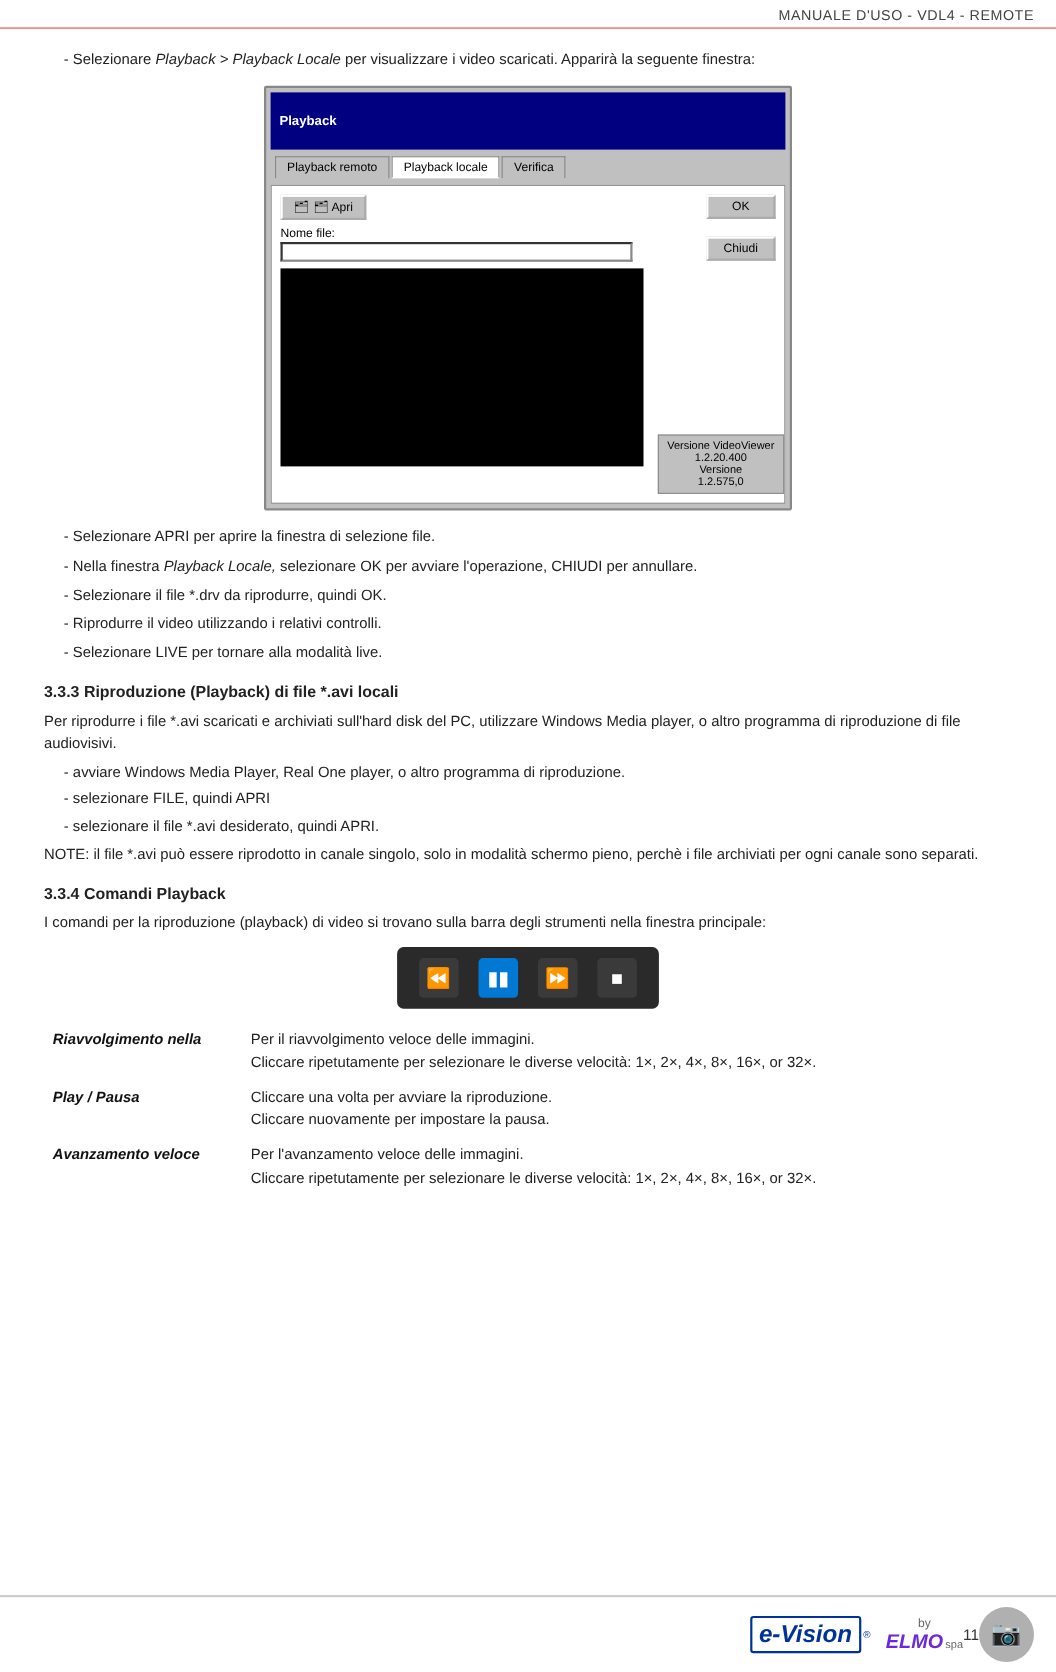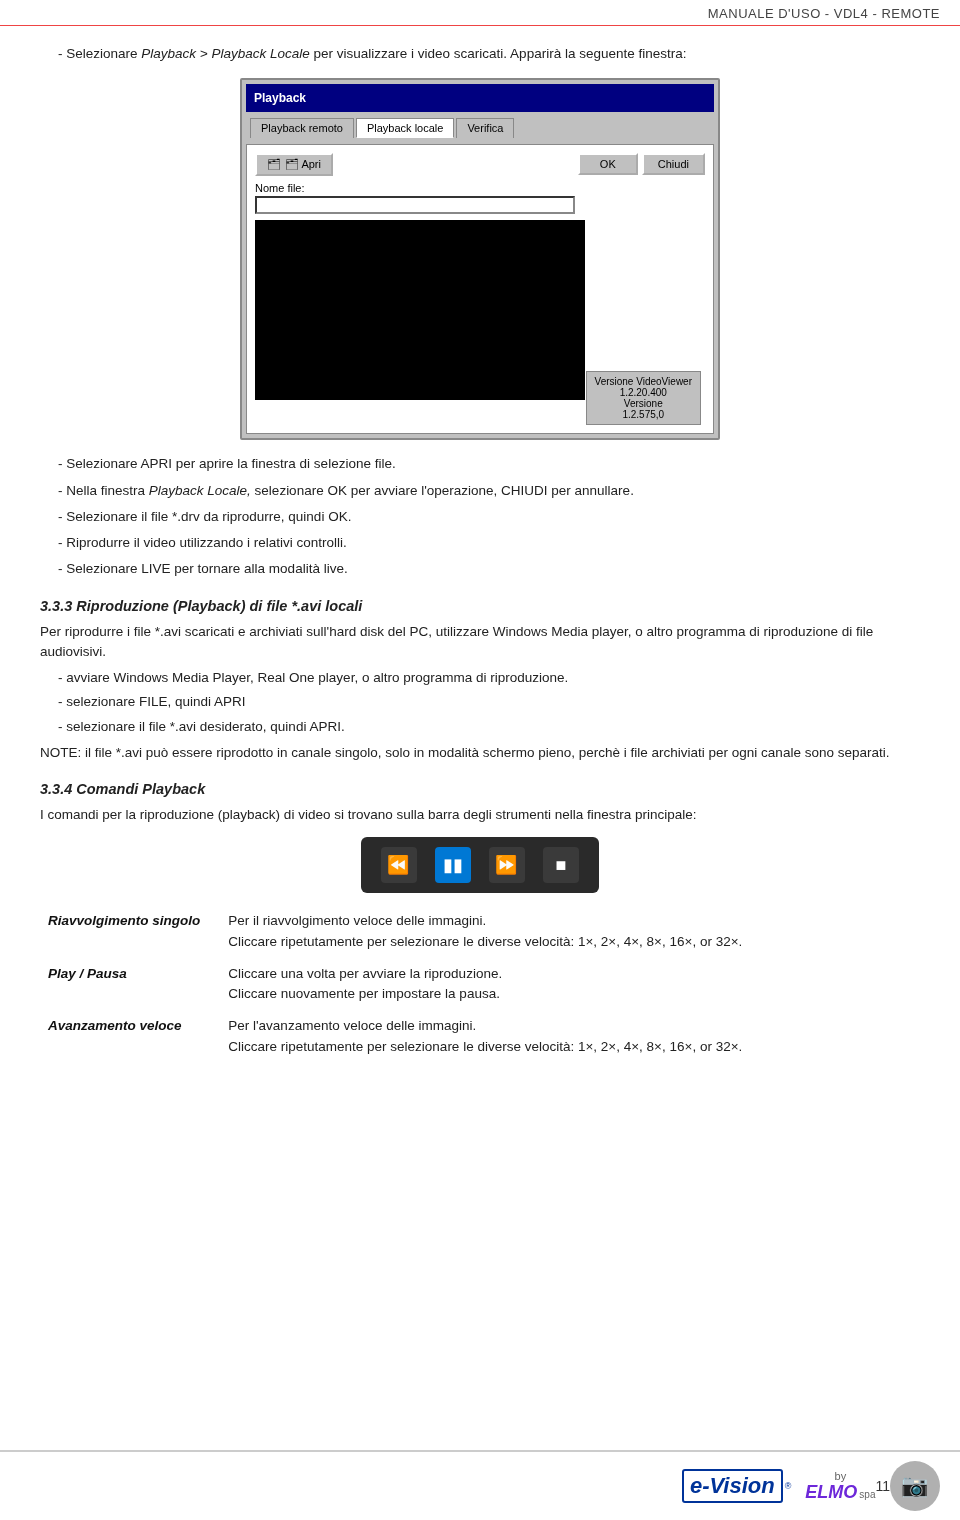--- a/index.html
+++ b/index.html
@@ -67,21 +67,21 @@
       border-radius: 2px;
       padding: 4px;
       position: relative;
     }
 
     .pw-titlebar {
       background: #000080;
       color: #fff;
       font-size: 12px;
       font-weight: bold;
-      padding: 7px 8px;
+      padding: 19px 8px;
       margin-bottom: 4px;
     }
 
     .pw-tabs {
       display: flex;
       gap: 2px;
       margin-bottom: 6px;
       background: #c0c0c0;
       padding: 2px 4px 0 4px;
     }
@@ -108,22 +108,22 @@
       padding: 8px;
       min-height: 290px;
       position: relative;
     }
 
     .pw-right-buttons {
       position: absolute;
       right: 8px;
       top: 8px;
       display: flex;
-      flex-direction: row;
-      gap: 4px;
+      flex-direction: column;
+      gap: 16px;
     }
 
     .pw-btn {
       background: #c0c0c0;
       border: 2px outset #fff;
       padding: 3px 14px;
       font-size: 11px;
       min-width: 60px;
       text-align: center;
       cursor: pointer;
@@ -160,21 +160,21 @@
     .pw-video-area {
       width: 330px;
       height: 180px;
       background: #000;
       margin-bottom: 6px;
     }
 
     .pw-version-box {
       position: absolute;
       bottom: 8px;
-      right: 12px;
+      right: 0;
       background: #c0c0c0;
       border: 1px solid #888;
       padding: 4px 8px;
       font-size: 10px;
       color: #000;
       text-align: center;
     }
 
     
     .controls-container {
@@ -302,21 +302,20 @@
 
     .mb6 { margin-bottom: 6px; }
     .mb10 { margin-bottom: 10px; }
     .mb14 { margin-bottom: 14px; }
 
     .subsection-heading {
       font-size: 14.5px;
       font-weight: bold;
       margin-top: 18px;
       margin-bottom: 8px;
-      font-style: italic;
     }
   </style>
 </head>
 <body>
 
 <div class="header">
   <span class="header-title">MANUALE D'USO  -  VDL4 - REMOTE</span>
 </div>
 
 <div class="content">
@@ -394,21 +393,21 @@
         <div class="ctrl-btn">⏪</div>
         <div class="ctrl-btn active">▮▮</div>
         <div class="ctrl-btn">⏩</div>
         <div class="ctrl-btn">■</div>
       </div>
     </div>
 
     <table class="feature-table">
       <tbody>
         <tr>
-          <td><em>Riavvolgimento singolo</em></td>
+          <td><em>Riavvolgimento nella</em></td>
           <td>
             Per il riavvolgimento veloce delle immagini.<br>
             Cliccare ripetutamente per selezionare le diverse velocità: 1×, 2×, 4×, 8×, 16×, or 32×.
           </td>
         </tr>
         <tr>
           <td><em>Play / Pausa</em></td>
           <td>
             Cliccare una volta per avviare la riproduzione.<br>
             Cliccare nuovamente per impostare la pausa.

